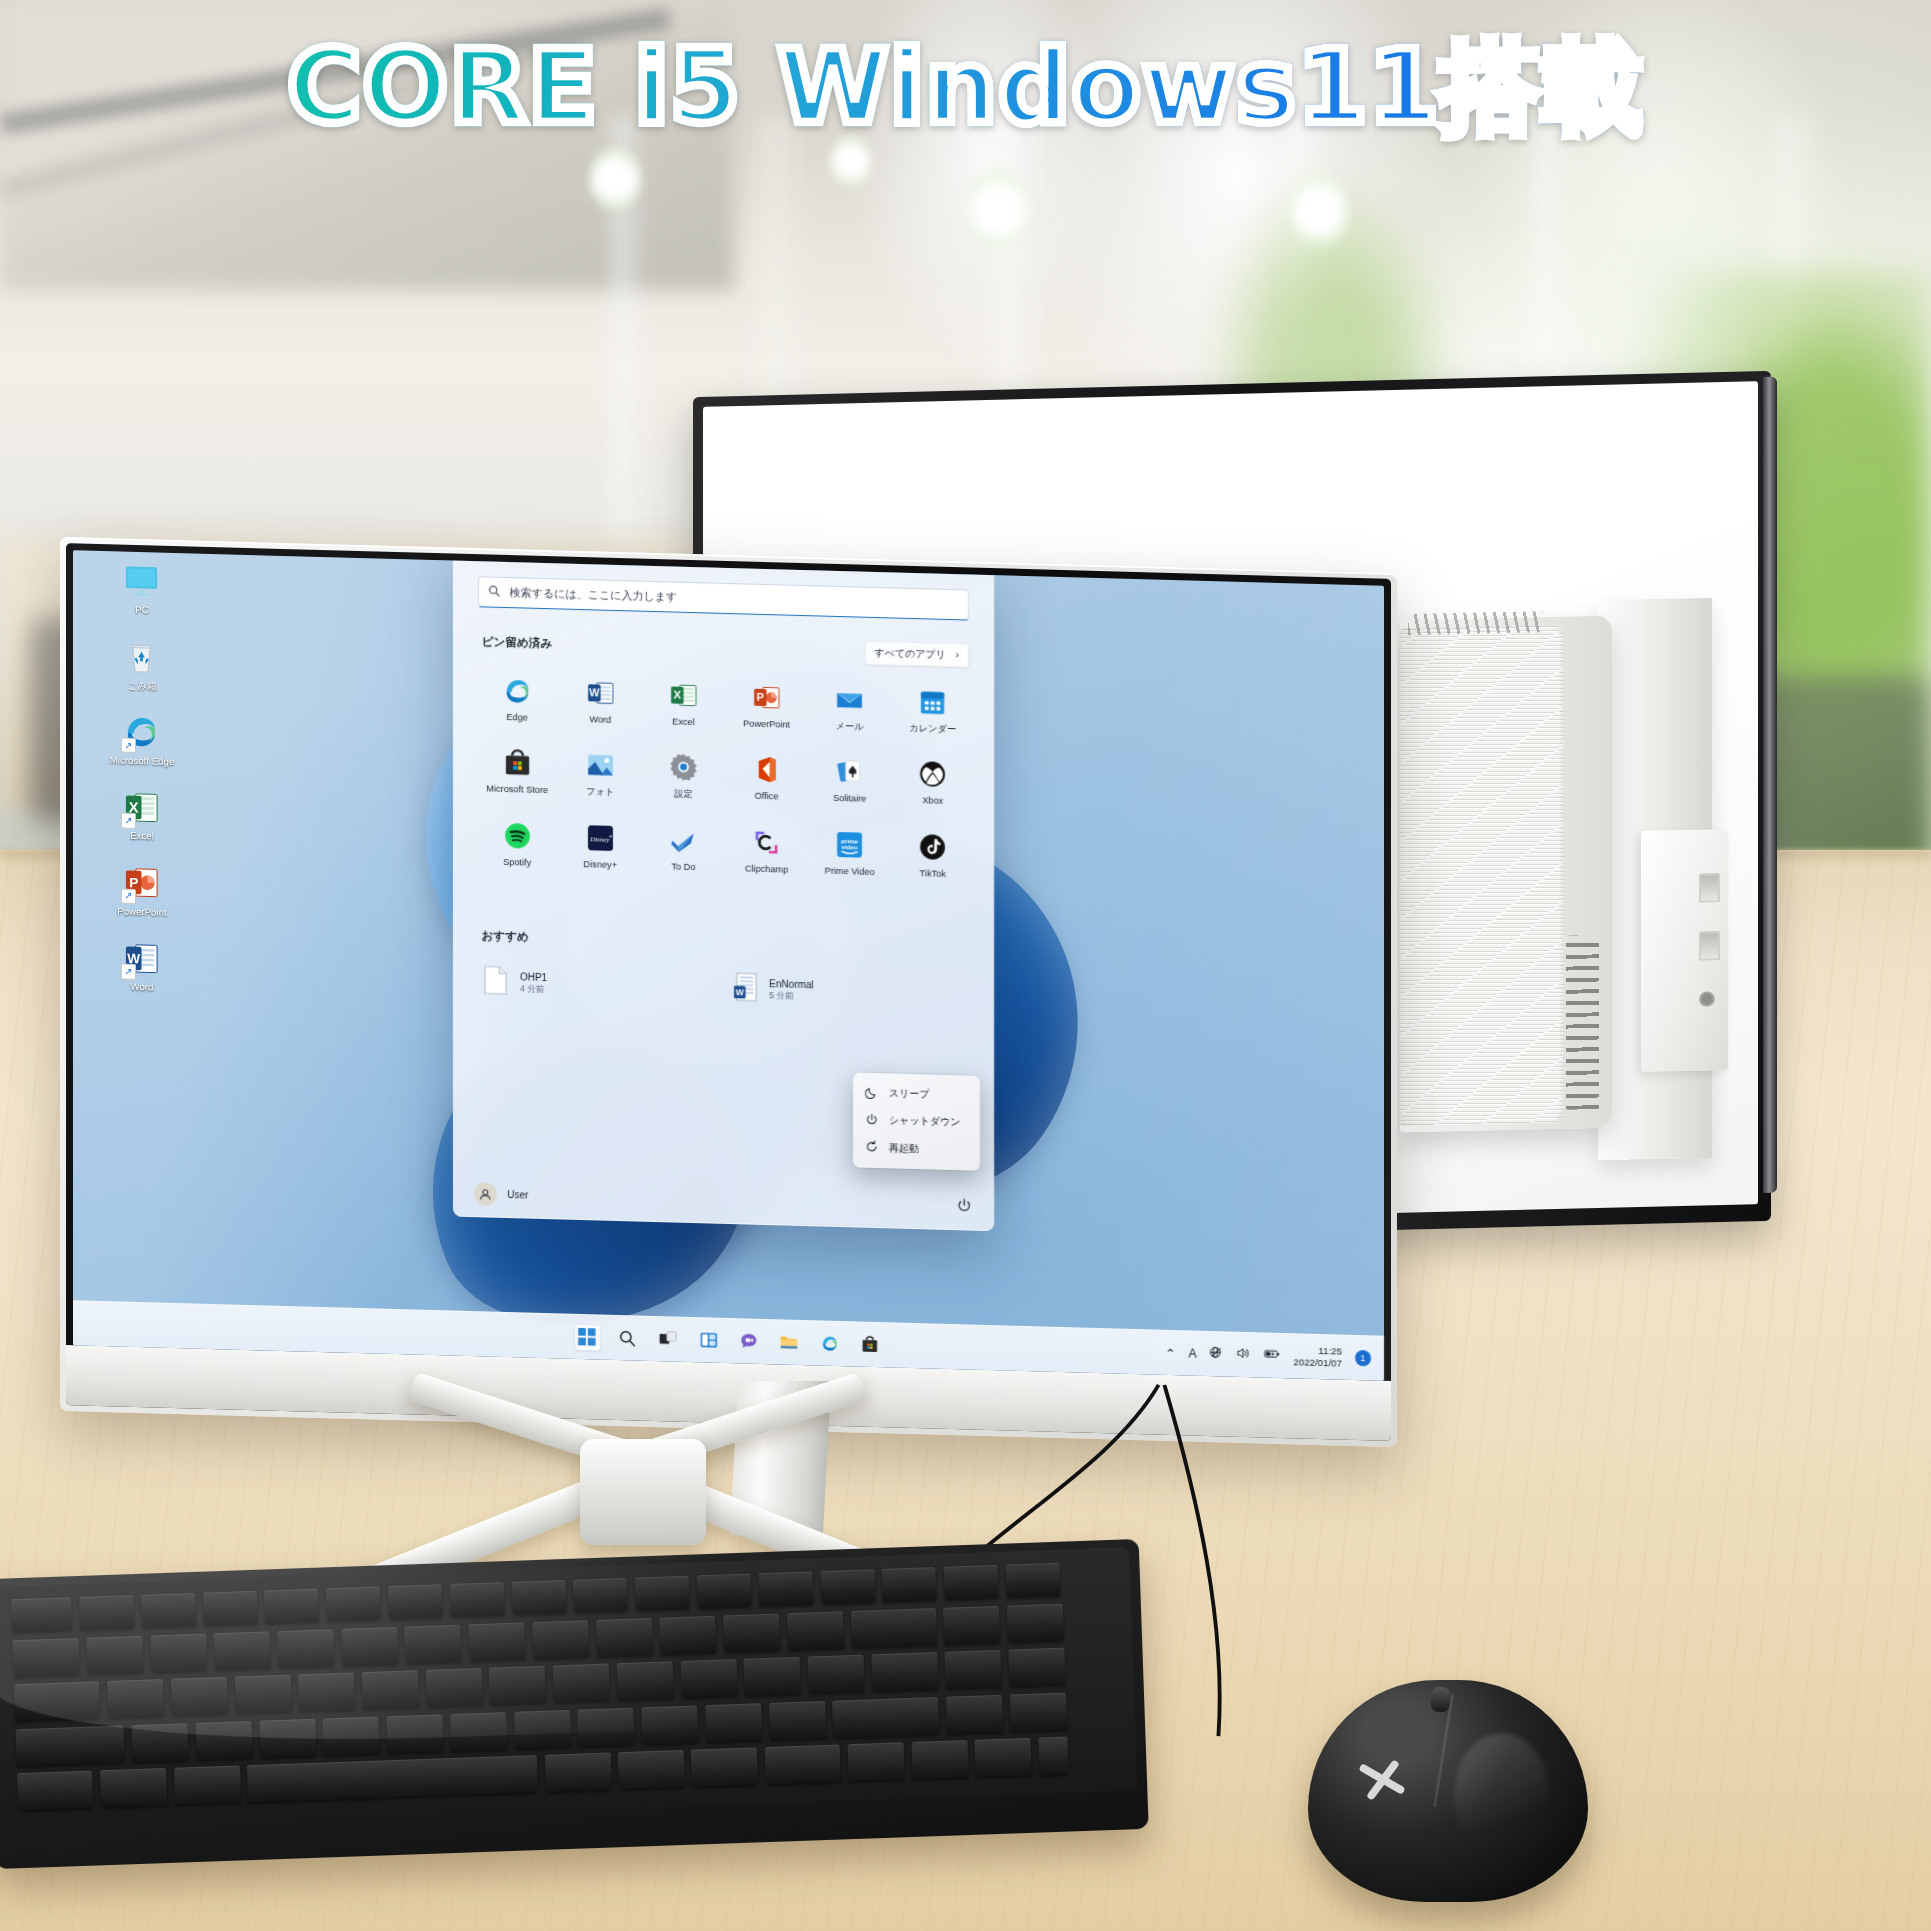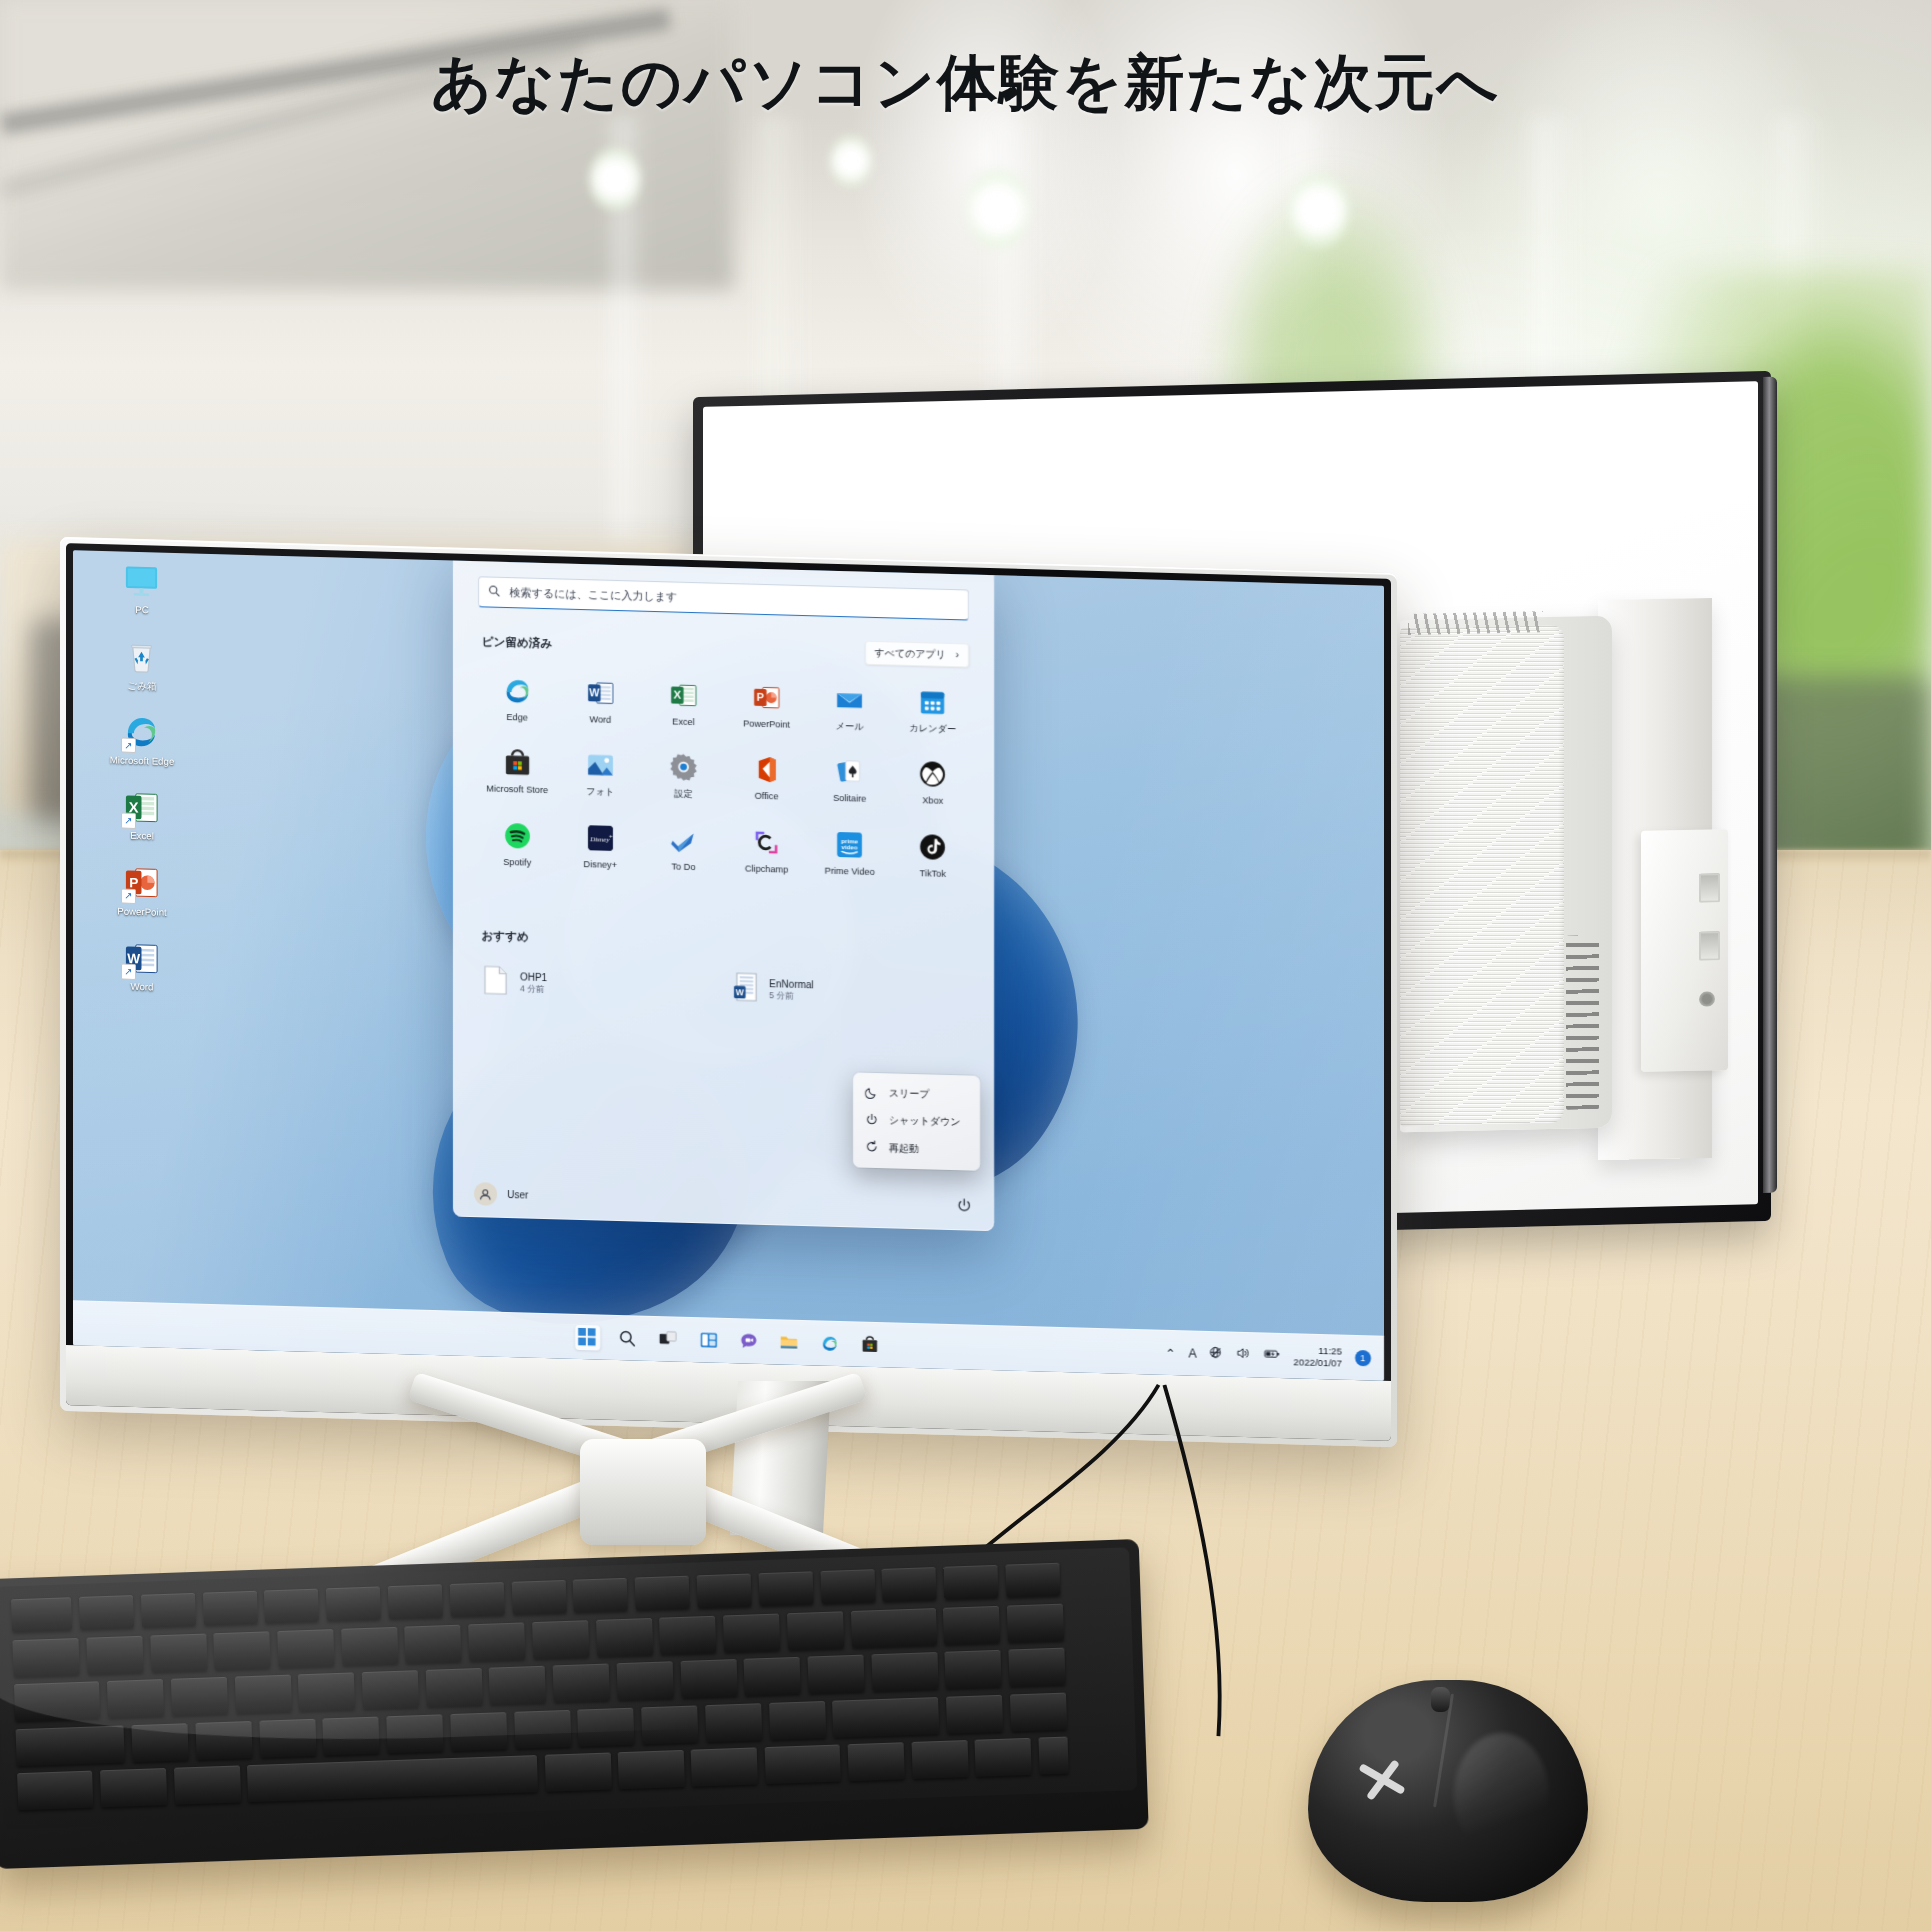--- a/index.html
+++ b/index.html
@@ -909,17 +909,17 @@
       <svg width="60" height="60" viewBox="0 0 62 62">
           <g stroke="#d9d9d9" stroke-width="8" stroke-linecap="round">
             <line x1="12" y1="18" x2="50" y2="40"></line>
             <line x1="44" y1="14" x2="20" y2="46"></line>
           </g>
         </svg>
     </div>
   </div>
 
   <div class="headline">
-    <span class="sub-txt">あなたのパソコン体験を新たな次元へ</span>
+    <span class="hl-txt">CORE i5  Windows11搭載</span>
   </div>
 
 </div>
 
 
 </body></html>

